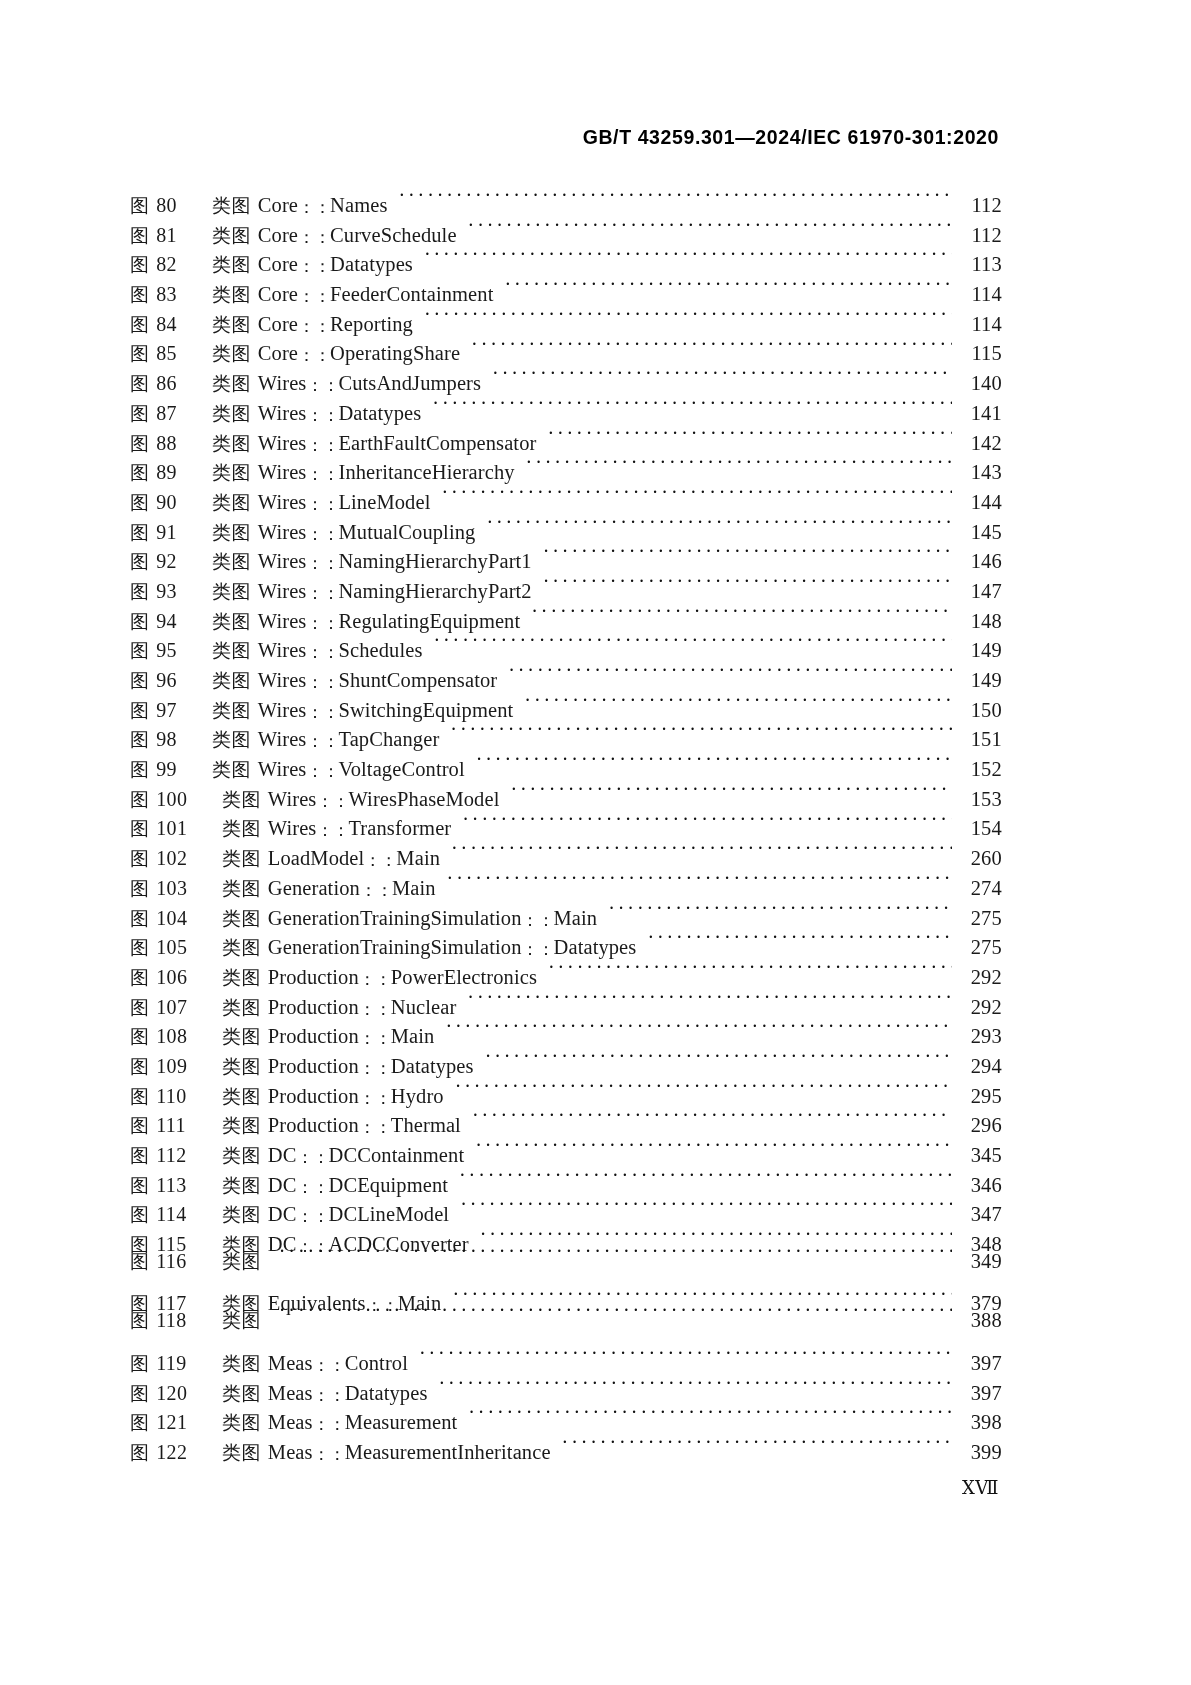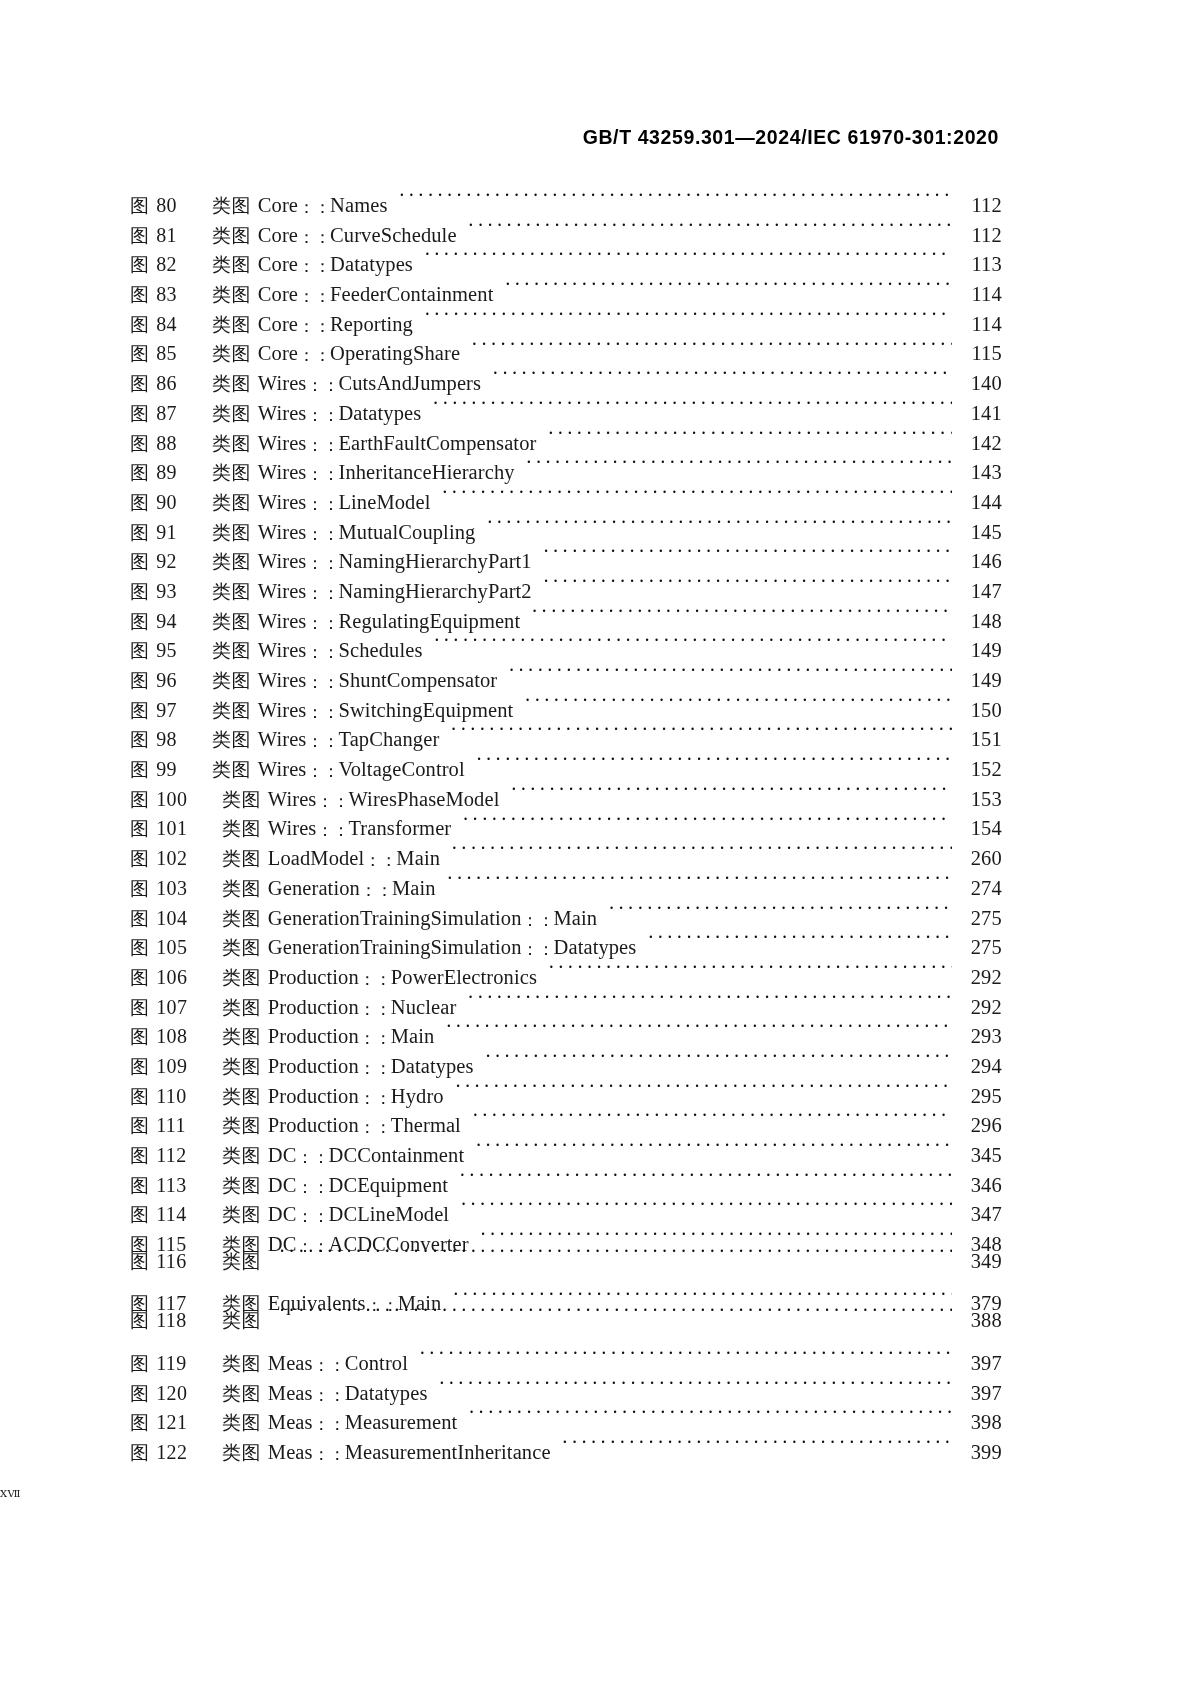--- a/index.html
+++ b/index.html
@@ -130,22 +130,23 @@
   
 
   
   .folio {
     position: absolute;
     bottom: 186px;
     left: 0;
     width: 1191px;
     padding-right: 192px;
     box-sizing: border-box;
+    text-align: right;
     font-family: "Liberation Serif", "DejaVu Serif", serif;
-    font-size: 10px;
+    font-size: 18px;
     letter-spacing: 0.5px;
     color: #111;
   }
 </style>
 </head>
 <body>
 
 <div class="page">
 
   <div class="running-header">GB/T 43259.301—2024/IEC 61970-301:2020</div>

